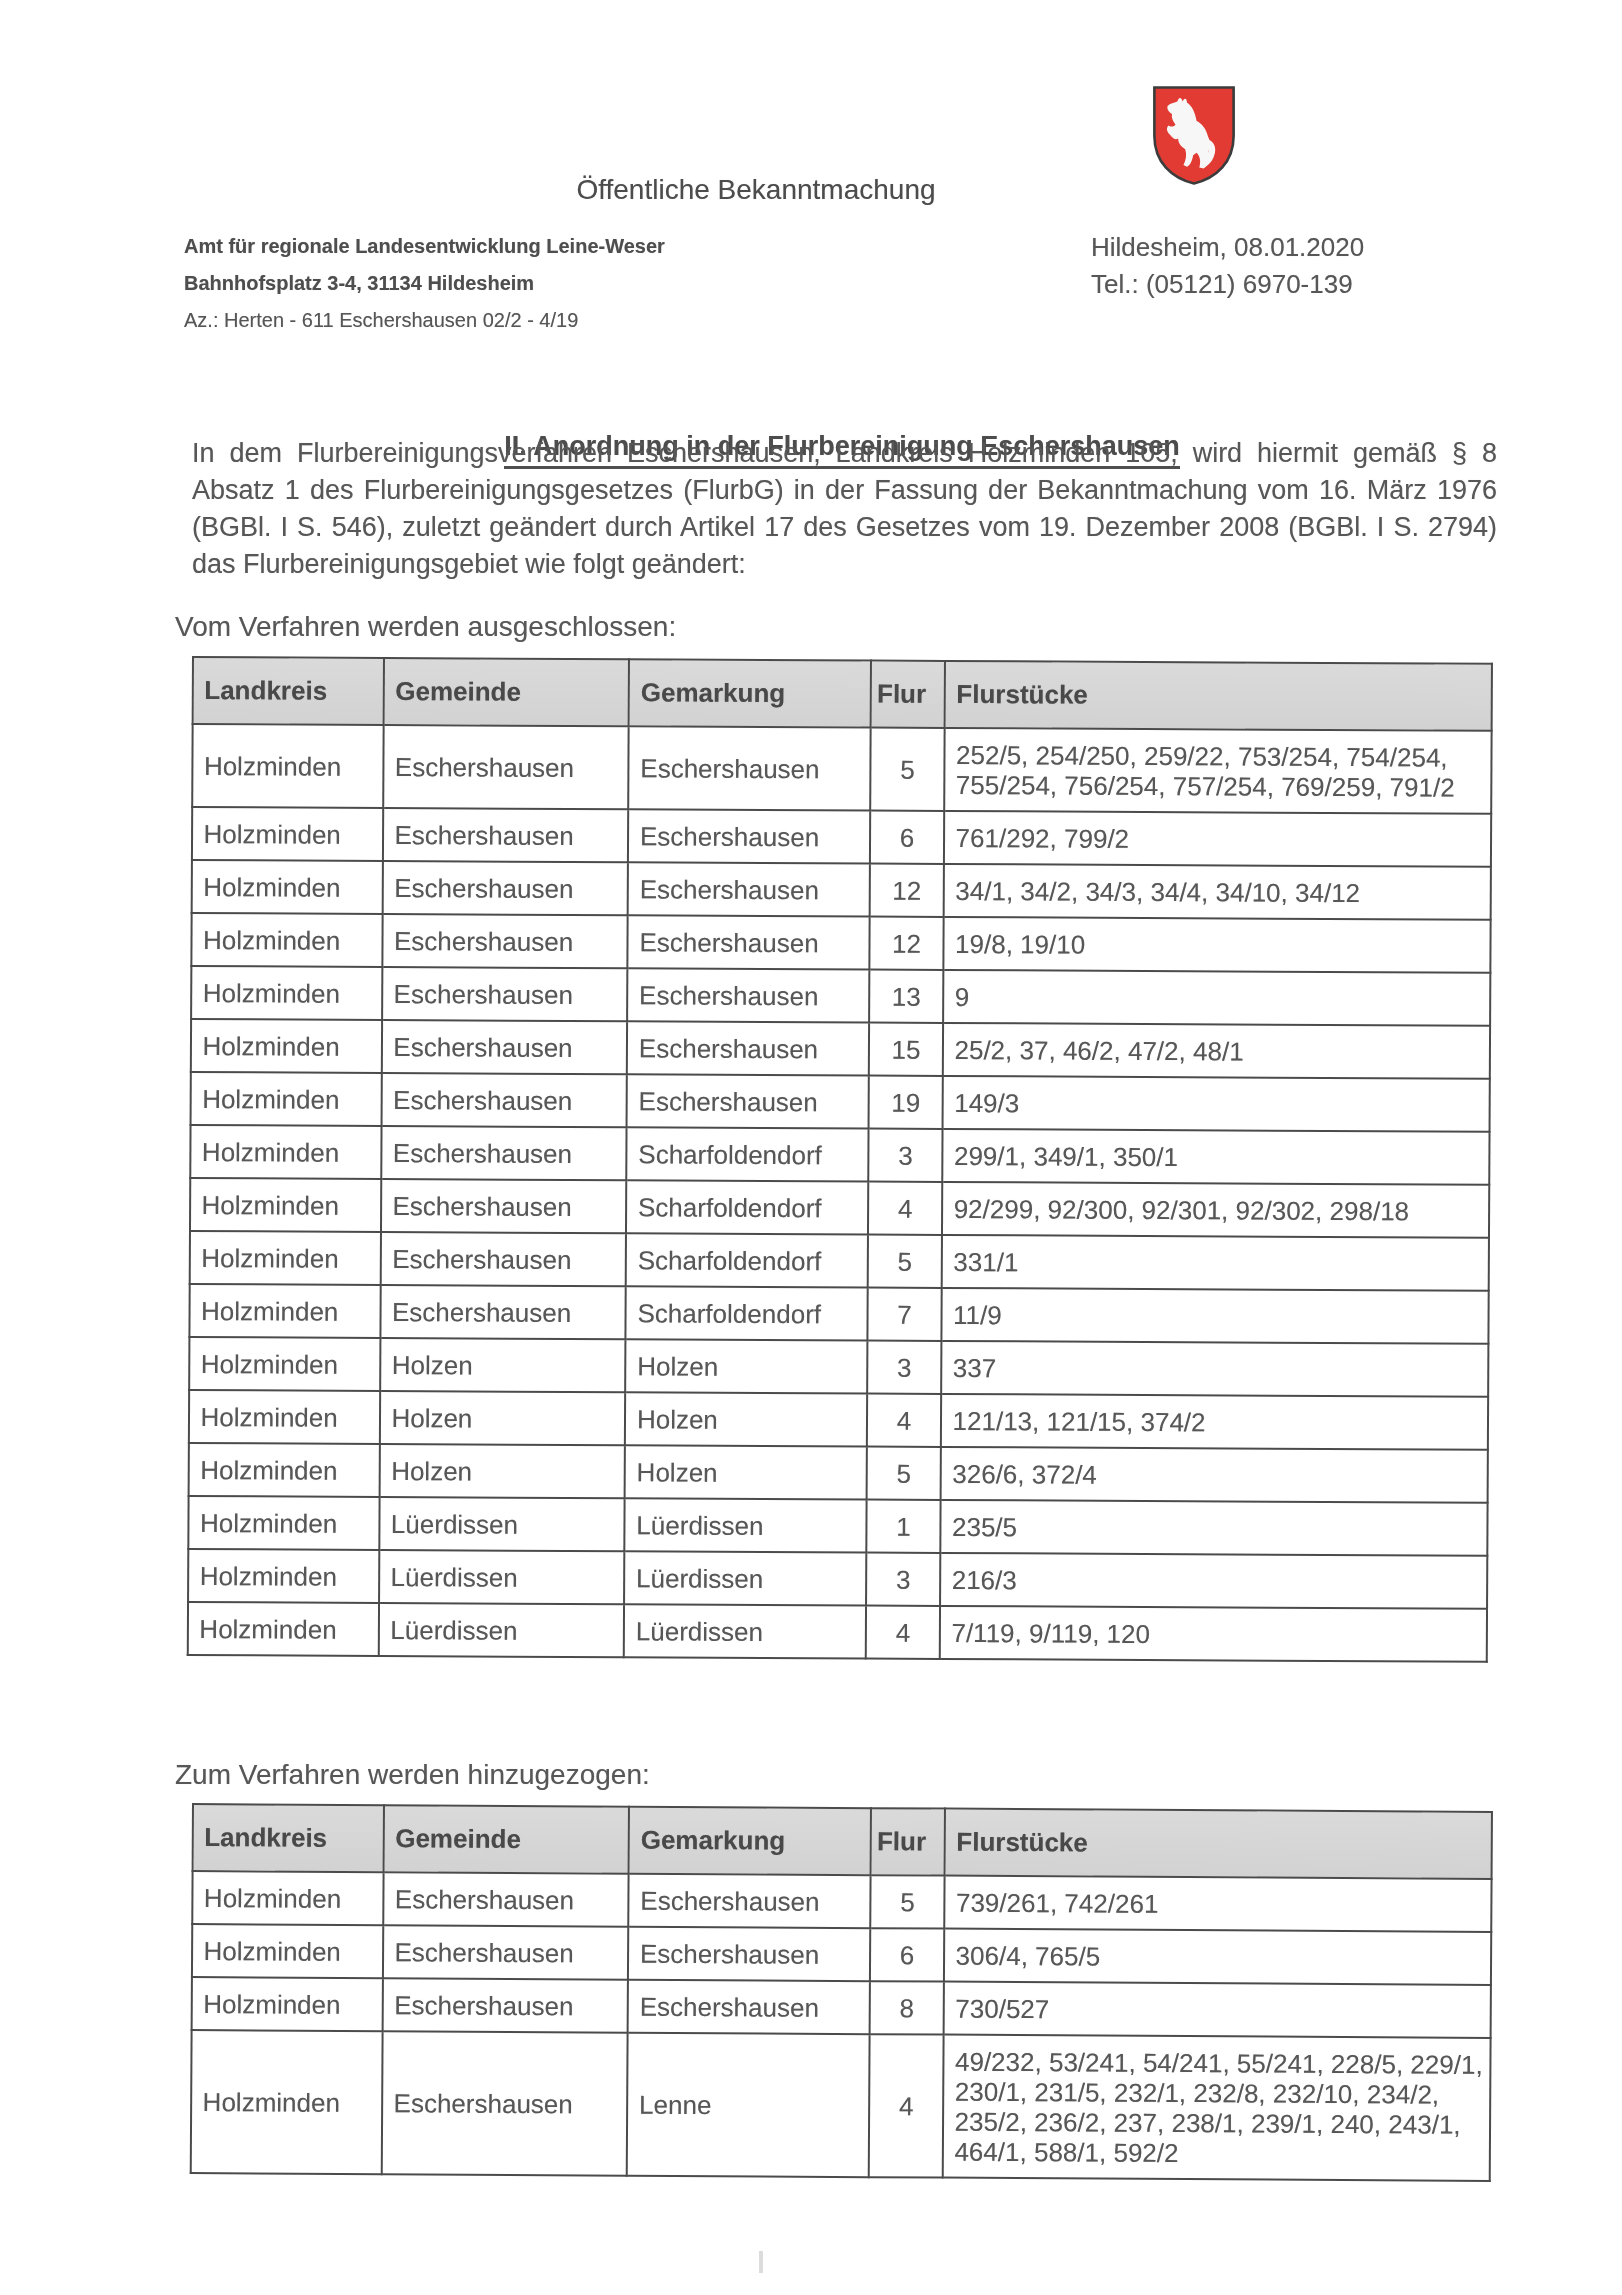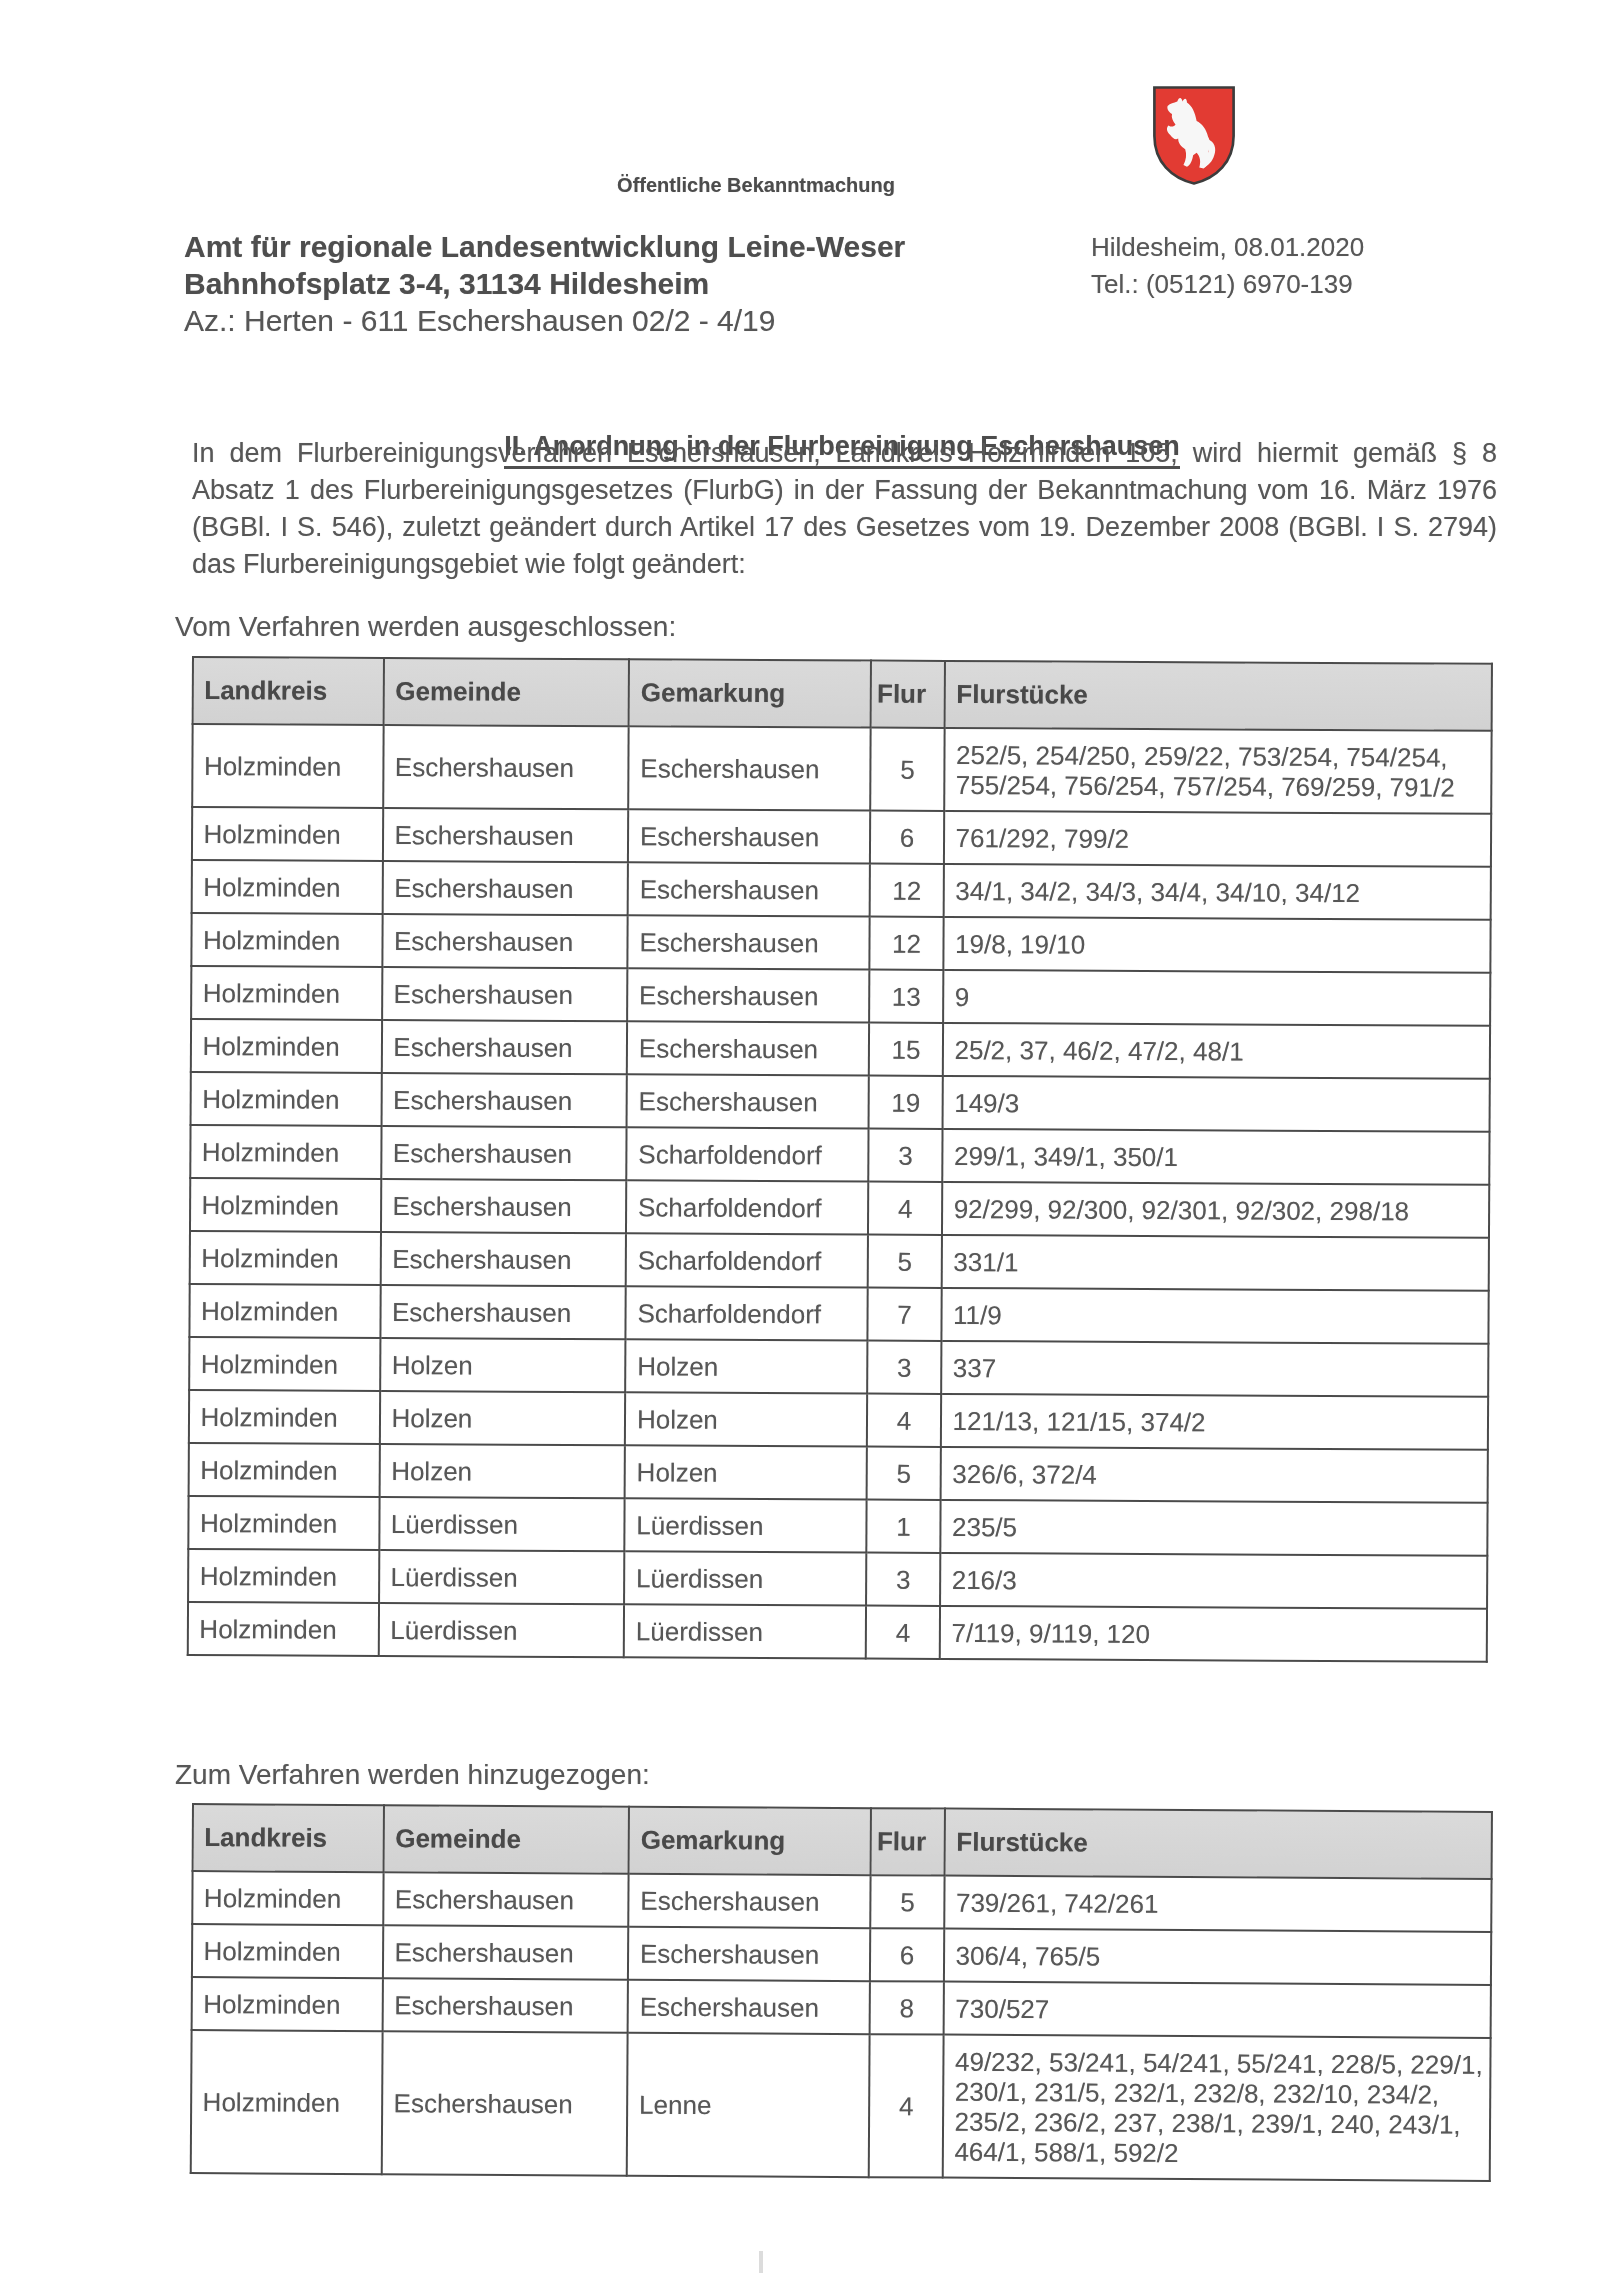--- a/index.html
+++ b/index.html
@@ -7,28 +7,28 @@
     width:1622px; height:2295px;
     background:#ffffff;
     font-family:"Liberation Sans", "DejaVu Sans", sans-serif;
     color:#575757;
     position:relative;
     overflow:hidden;
     text-shadow: 0 0 0.7px rgba(90,90,90,0.45);
   }
   .heading {
     position:absolute; top:174px; left:0; width:1512px;
-    text-align:center; font-size:20px; font-weight:bold; color:#4c4c4c;
+    text-align:center; font-size:28px; font-weight:normal; color:#4c4c4c;
   }
   .coat {
     position:absolute; left:1150px; top:84px; width:88px; height:103px;
   }
   .sender {
     position:absolute; left:184px; top:228px;
-    font-size:30px; line-height:37px; color:#565656;
+    font-size:20px; line-height:37px; color:#565656;
   }
   .sender .b { font-weight:bold; color:#4e4e4e; }
   .contact {
     position:absolute; left:1091px; top:229px;
     font-size:26px; line-height:37px;
   }
   .doc-title {
     position:absolute; top:388px; left:62px; width:1560px;
     text-align:center; font-size:27px; font-weight:bold; color:#4c4c4c;margin-top:43px;
   }

